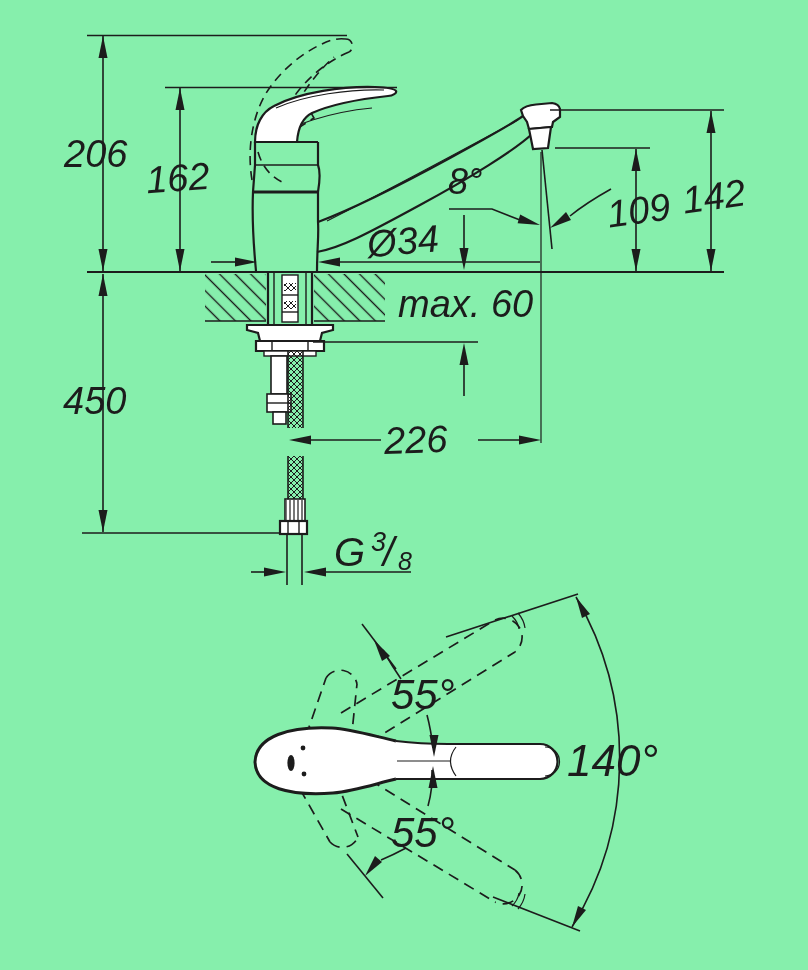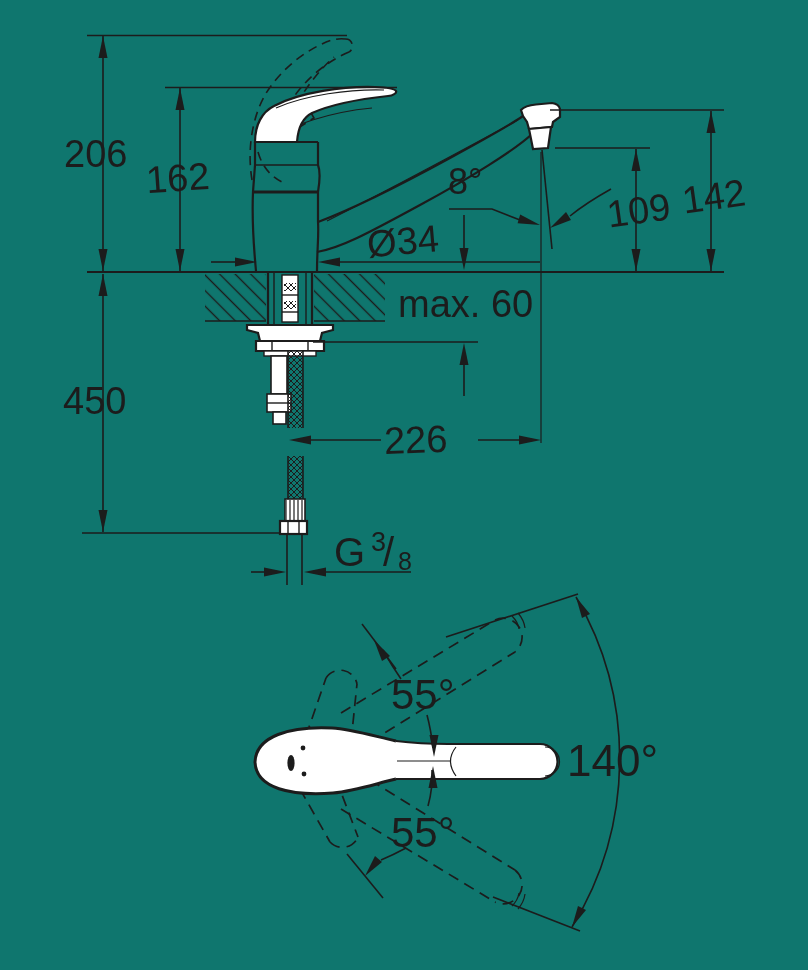--- a/index.html
+++ b/index.html
@@ -1,17 +1,17 @@
 <!DOCTYPE html>
 <html><head>
 <meta charset="utf-8">
 <style>
   html,body{margin:0;padding:0;background:#ffffff;}
-  #stage{position:relative;width:808px;height:970px;background:#0f766e;overflow:hidden;
-         font-family:"Liberation Sans","DejaVu Sans",sans-serif;}
+  #stage{position:relative;width:808px;height:970px;background:#86efac;overflow:hidden;
+         font-family:"Liberation Sans","DejaVu Sans",sans-serif;font-style:italic;}
   svg{display:block}
   .ln  {stroke:#1c1c1c;stroke-width:1.6;fill:none;}
   .ln2 {stroke:#1c1c1c;stroke-width:2.2;fill:none;}
   .ln3 {stroke:#1c1c1c;stroke-width:3;fill:none;}
   .thin{stroke:#1c1c1c;stroke-width:1.2;fill:none;}
   .hv  {stroke:#1c1c1c;stroke-width:1.4;fill:none;}
   .dash{stroke:#1c1c1c;stroke-width:1.7;fill:none;stroke-dasharray:11 7;}
   .dash2{stroke:#1c1c1c;stroke-width:1.6;fill:none;stroke-dasharray:9 6;}
   .arr {fill:#1c1c1c;stroke:none;}
   .whitefill{fill:#ffffff;}

